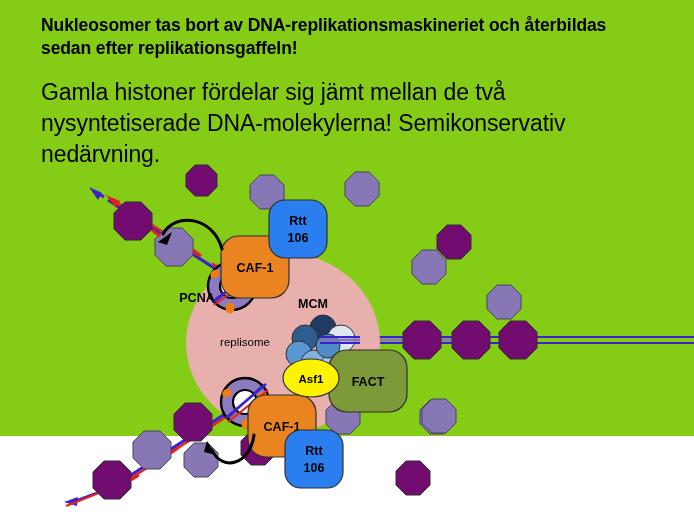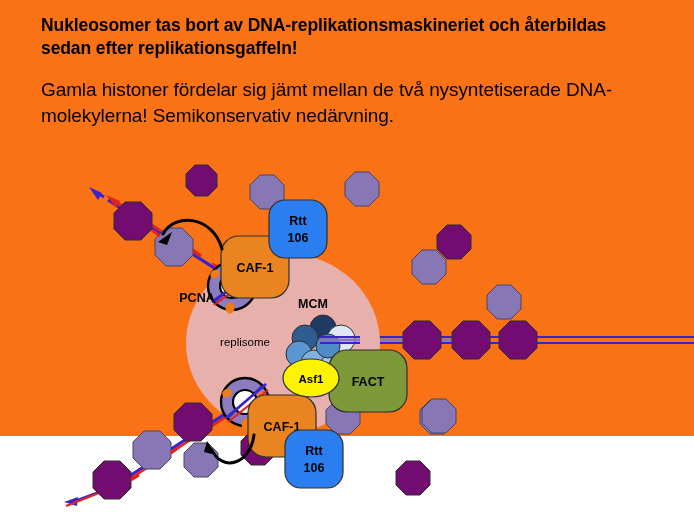--- a/index.html
+++ b/index.html
@@ -11,38 +11,38 @@
     width: 694px;
     height: 520px;
     font-family: "Liberation Sans", sans-serif;
     overflow: hidden;
     position: relative;
   }
   #slide {
     position: relative;
     width: 694px;
     height: 436px;
-    background: #f97316;
+    background: #84cc16;
   }
   .text-block {
     position: absolute;
     left: 41px;
     width: 620px;
   }
   #headline {
     top: 14px;
     font-size: 17.5px;
     font-weight: bold;
     line-height: 1.33;
     color: #000000;
     letter-spacing: -0.1px;
   }
   #subtext {
     top: 77px;
-    font-size: 19px;
+    font-size: 23px;
     font-weight: normal;
     line-height: 1.35;
     color: #000000;
     letter-spacing: -0.1px;
   }
   #figure-wrap {
     position: absolute;
     left: 0;
     top: 150px;
     width: 694px;

